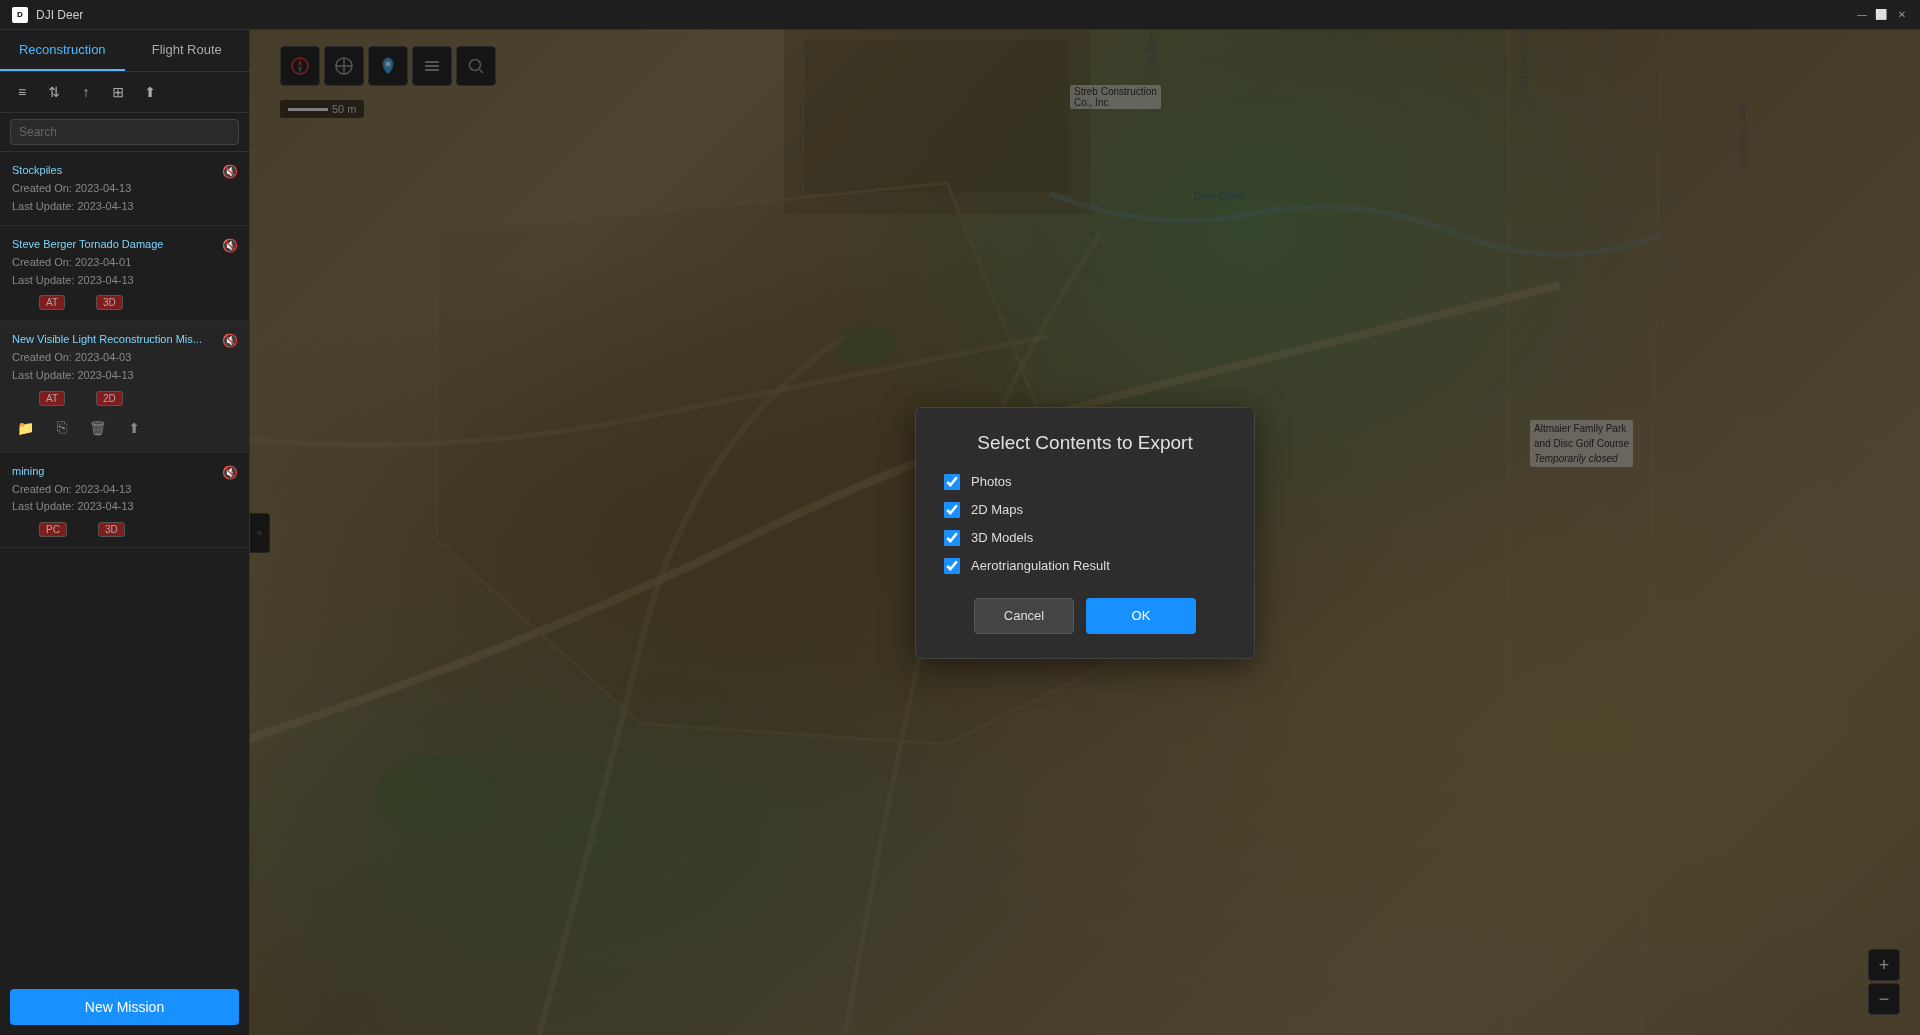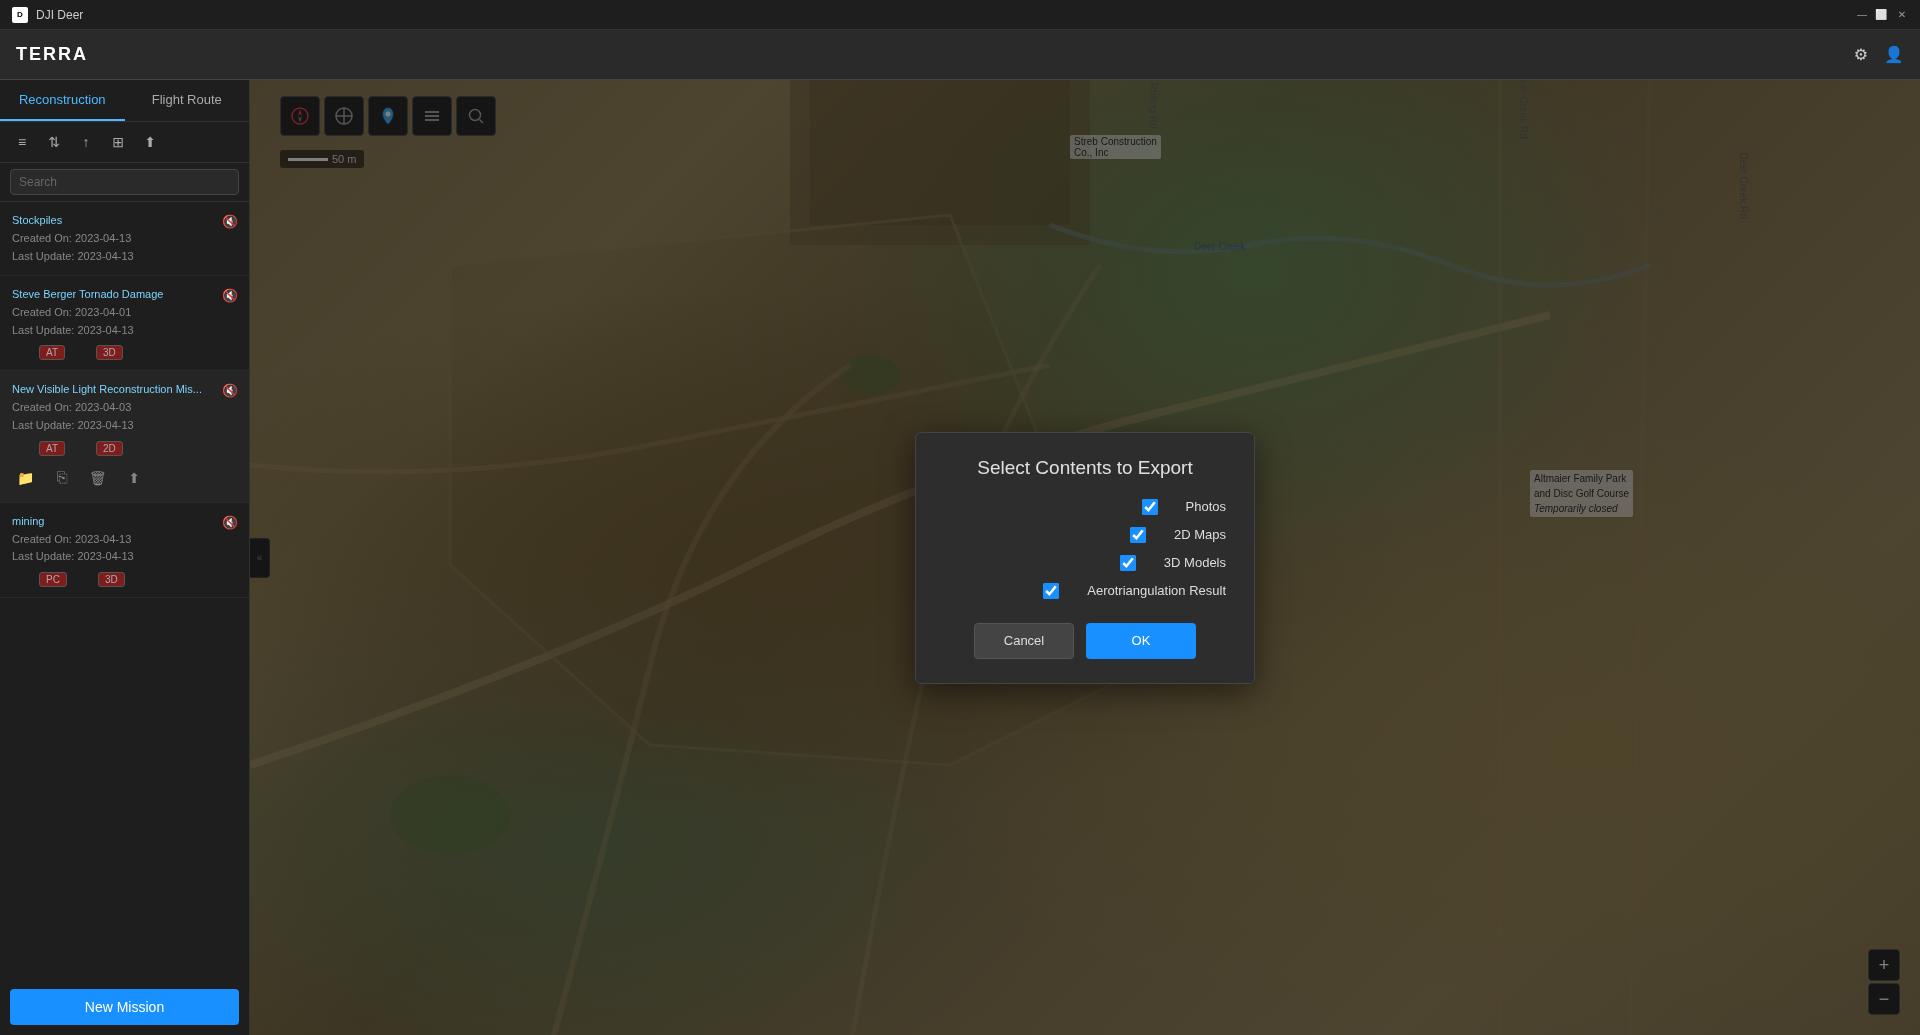--- a/index.html
+++ b/index.html
@@ -419,23 +419,22 @@
     .checkbox-group {
       display: flex;
       flex-direction: column;
       gap: 12px;
       margin-bottom: 24px;
     }
 
     .checkbox-item {
       display: flex;
       align-items: center;
-      gap: 28px;
-      cursor: pointer;
-      justify-content: flex-end;
+      gap: 11px;
+      cursor: pointer;
     }
 
     .checkbox-input {
       width: 16px;
       height: 16px;
       accent-color: #1890ff;
       cursor: pointer;
     }
 
     .checkbox-label {
@@ -492,27 +491,20 @@
   </div>
   <div class="titlebar-controls">
     <div class="titlebar-btn">—</div>
     <div class="titlebar-btn">⬜</div>
     <div class="titlebar-btn">✕</div>
   </div>
 </div>
 
 <div class="app-container">
 
-  <div class="app-header">
-    <div class="app-logo">TERRA</div>
-    <div class="app-header-right">
-      <div class="header-icon">⚙</div>
-      <div class="header-icon">👤</div>
-    </div>
-  </div>
 
   <div class="main-content">
 
     <div class="sidebar">
 
       <div class="sidebar-tabs">
         <div class="sidebar-tab active">Reconstruction</div>
         <div class="sidebar-tab">Flight Route</div>
       </div>
 

